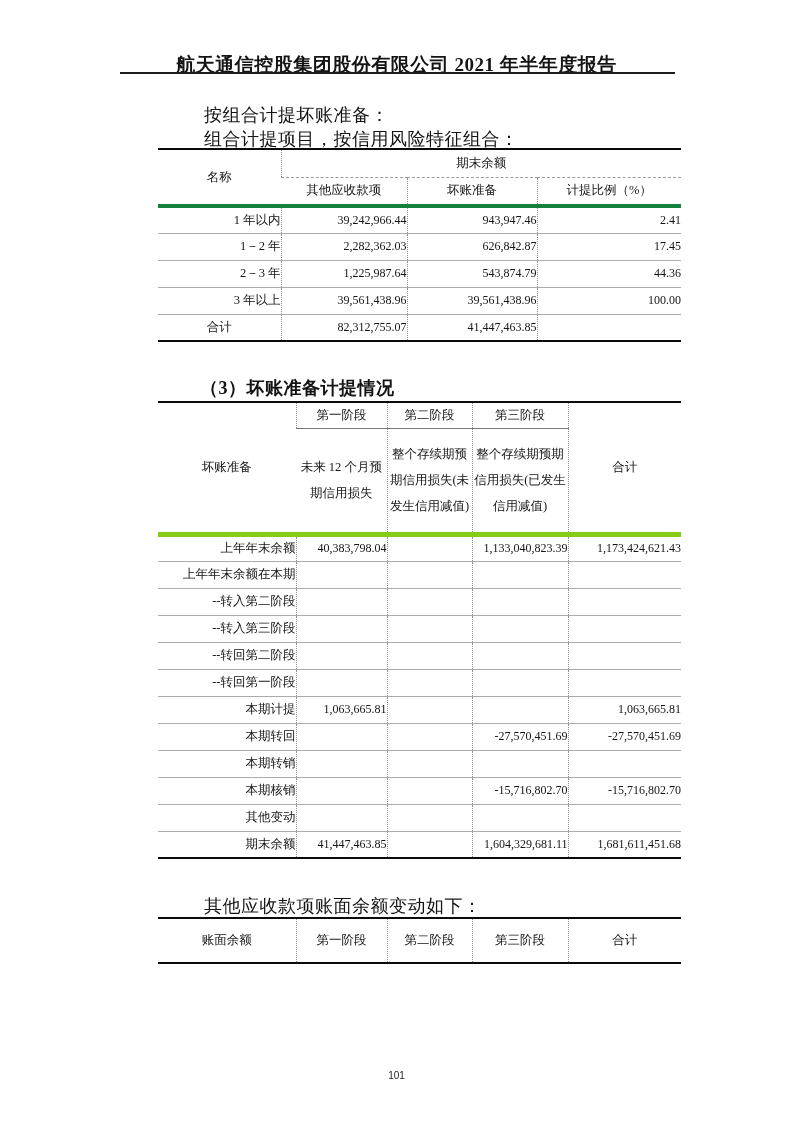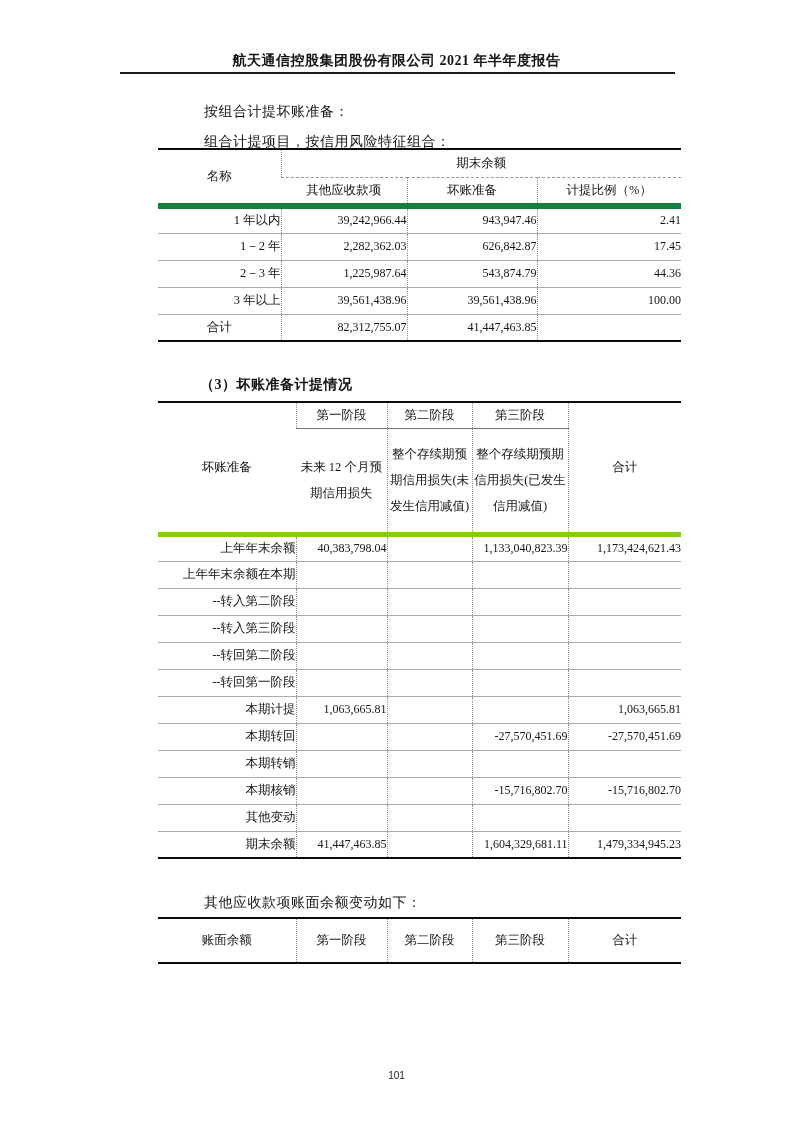--- a/index.html
+++ b/index.html
@@ -3,29 +3,29 @@
 <meta charset="utf-8">
 <style>
   html,body{margin:0;padding:0;background:#e8e8e8;}
   .sheet{
     position:relative;width:793px;height:1122px;background:#ffffff;
     font-family:"Liberation Serif","DejaVu Serif",serif;color:#141414;
     overflow:hidden;margin:0 auto;
   }
   .doc-header{
     position:absolute;top:52px;left:0;width:100%;text-align:center;
-    font-size:14px;font-weight:bold;letter-spacing:.5px;
+    font-size:19px;font-weight:bold;letter-spacing:.5px;
   }
   .doc-header-rule{
     position:absolute;top:72px;left:120px;width:555px;height:0;
     border-top:2px solid #1c1c1c;
   }
-  .para{position:absolute;left:204px;font-size:14px;letter-spacing:.5px;}
+  .para{position:absolute;left:204px;font-size:18px;letter-spacing:.5px;}
   .p1{top:103px;}
-  .p2{top:133px;}
+  .p2{top:127px;}
   .sec3{top:376px;left:200px;font-weight:600;}
   .p3{top:894px;}
   .page-number{
     position:absolute;top:1070px;left:0;width:100%;text-align:center;
     font-size:10px;font-family:"Liberation Sans","DejaVu Sans",sans-serif;color:#222;
   }
 
   table.t{
     position:absolute;left:158px;border-collapse:collapse;table-layout:fixed;
     width:523px;font-size:12.5px;
@@ -37,21 +37,21 @@
   .lab{text-align:right;padding-left:8px;}
   .num{text-align:right;font-size:12px;padding-right:6px;}
   .nl1{padding-right:18px;}
   .nl2{padding-right:12px;}
 
   .t1{top:148px;}
   .t1 .hr1{height:28px;}
   .t1 .hr2{height:29px;}
   .t1 tr.data{height:27px;}
   .t1 .hgroup{border-bottom:1px dashed #9a9a9a;}
-  .t1 .hr2 td,.t1 .hname{border-bottom:6px solid #15803d;}
+  .t1 .hr2 td,.t1 .hname{border-bottom:4px solid #15803d;}
 
   .t2{top:401px;}
   .t2 .hr1{height:26px;}
   .t2 .hr2{height:106px;}
   .t2 tr.data{height:27px;margin-left:12px;}
   .t2 .hstage{border-bottom:1px solid #777;}
   .t2 .hr2 td,.t2 .corner{border-bottom:5px solid #84cc16;}
   .hsub2{line-height:26px;word-break:break-all;padding:0 4px;}
 
   .t3{top:917px;}
@@ -218,21 +218,21 @@
         <td class="num"></td>
         <td class="num"></td>
         <td class="num"></td>
         <td class="num nl2"></td>
       </tr>
       <tr class="data">
         <td class="lab">期末余额</td>
         <td class="num">41,447,463.85</td>
         <td class="num"></td>
         <td class="num">1,604,329,681.11</td>
-        <td class="num nl2">1,479,334,945.23</td>
+        <td class="num nl2">1,681,611,451.68</td>
       </tr>
     </tbody>
   </table>
 
   <div class="para p3">其他应收款项账面余额变动如下：</div>
 
   <table class="t t3">
     <colgroup>
         <col style="width:138px">
         <col style="width:91px">

